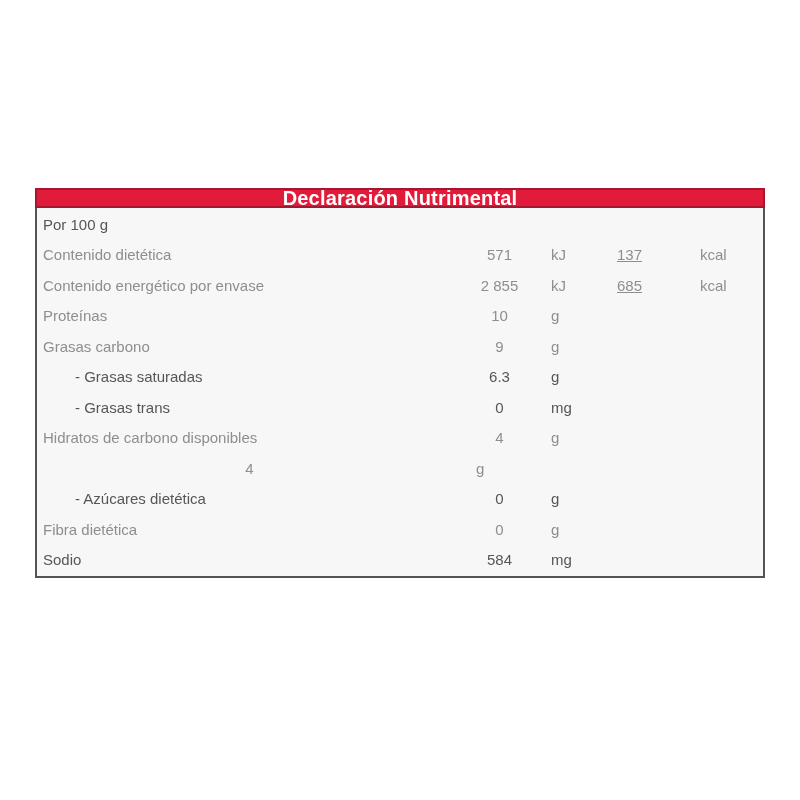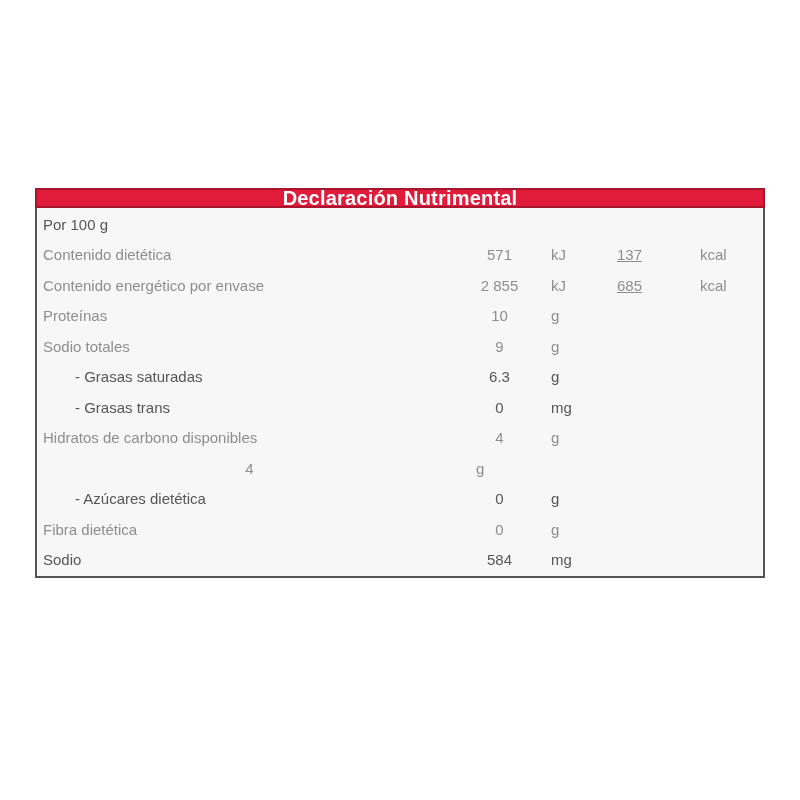--- a/index.html
+++ b/index.html
@@ -119,21 +119,21 @@
     <span class="cell-unit2">kcal</span>
   </div>
         <div class="nutrient-row">
     <span class="cell-label">Proteínas</span>
     <span class="cell-num">10</span>
     <span class="cell-unit">g</span>
     <span class="cell-num2"></span>
     <span class="cell-unit2"></span>
   </div>
         <div class="nutrient-row">
-    <span class="cell-label">Sodio totales</span>
+    <span class="cell-label">Grasas carbono</span>
     <span class="cell-num">9</span>
     <span class="cell-unit">g</span>
     <span class="cell-num2"></span>
     <span class="cell-unit2"></span>
   </div>
         <div class="nutrient-row indent dark">
     <span class="cell-label">- Grasas saturadas</span>
     <span class="cell-num">6.3</span>
     <span class="cell-unit">g</span>
     <span class="cell-num2"></span>

